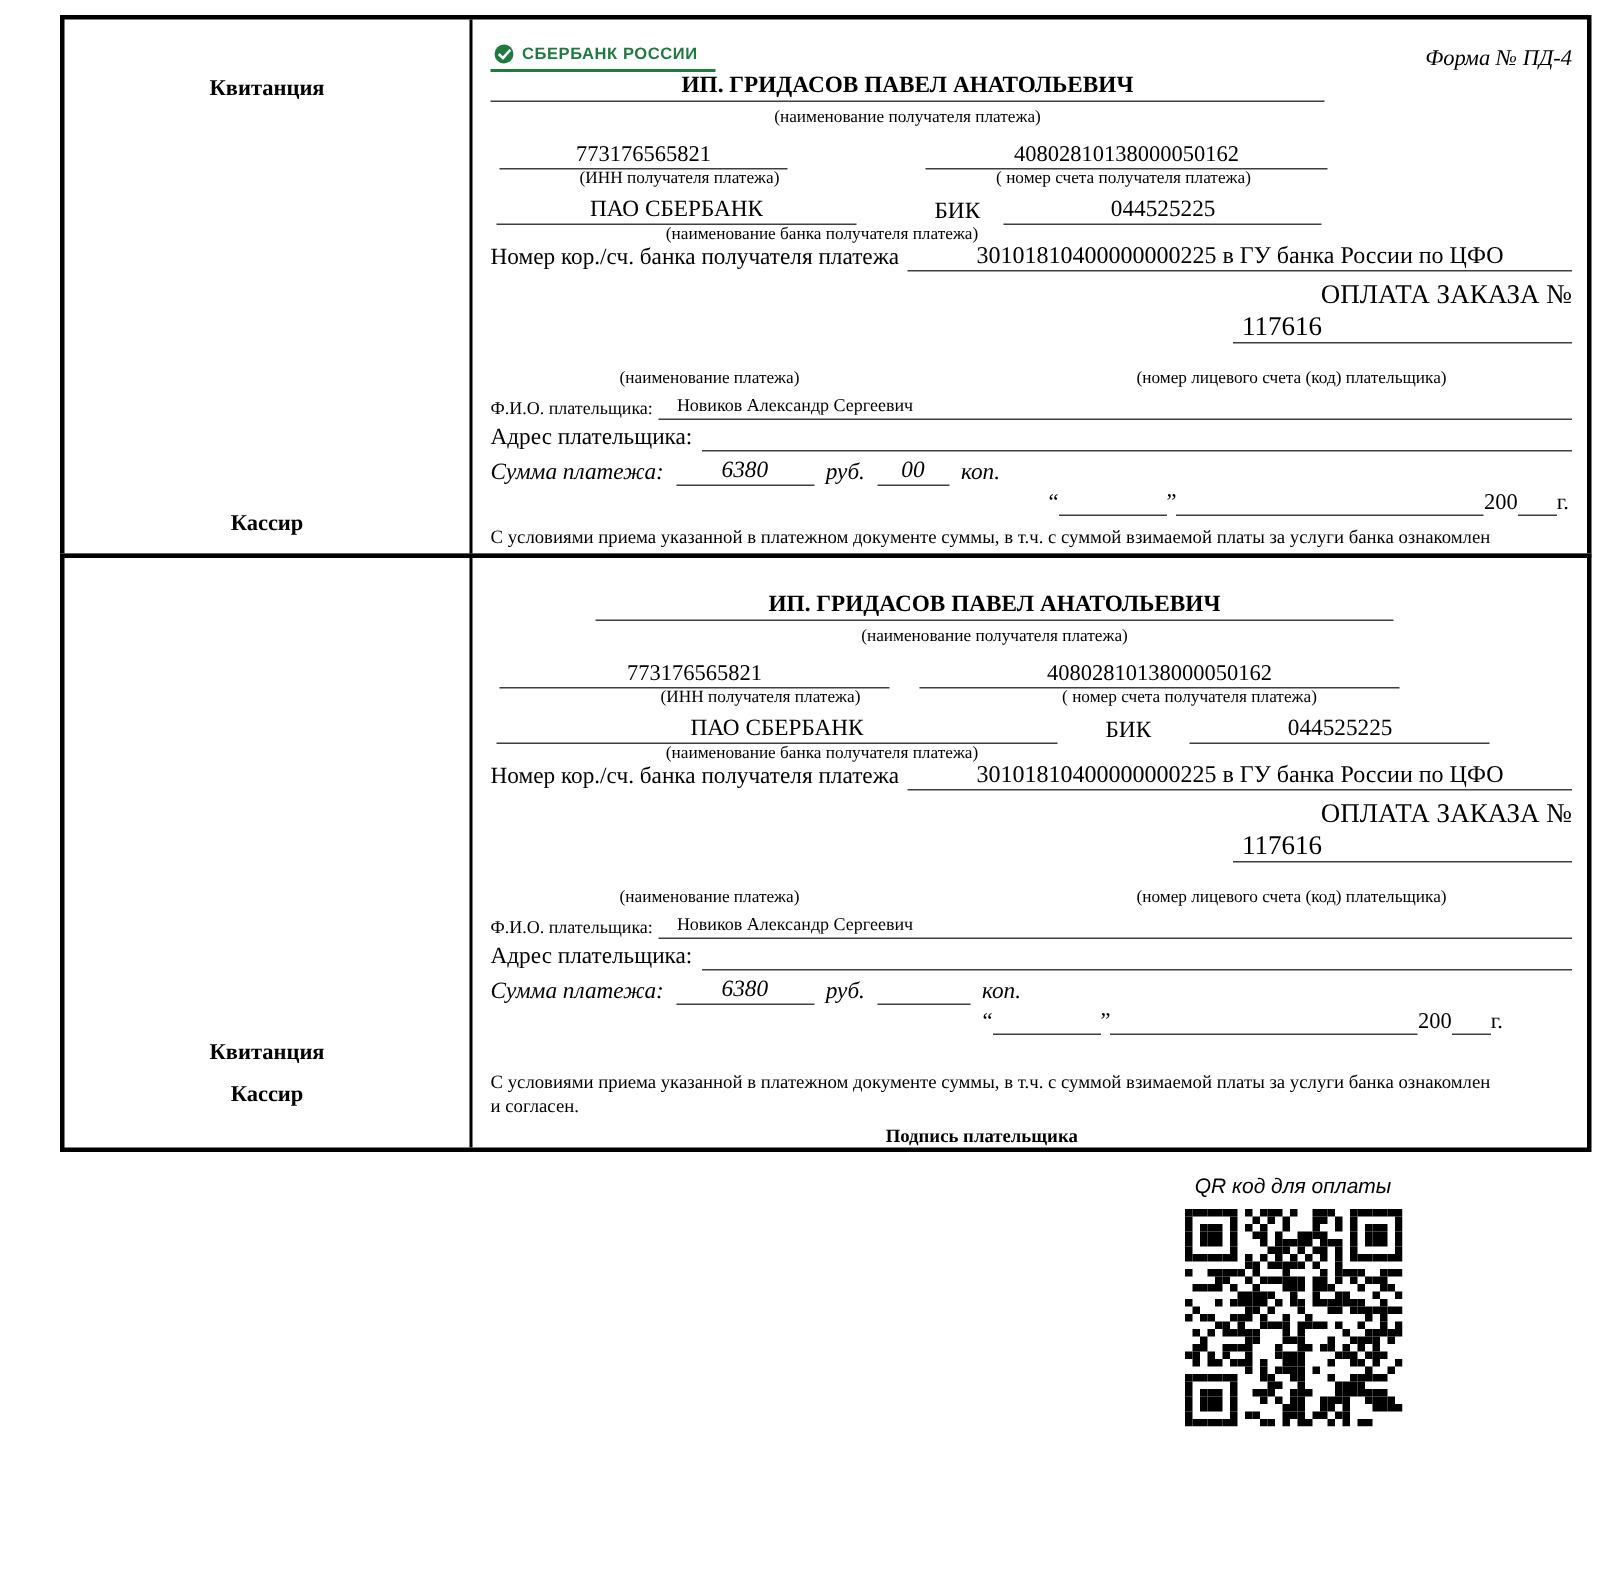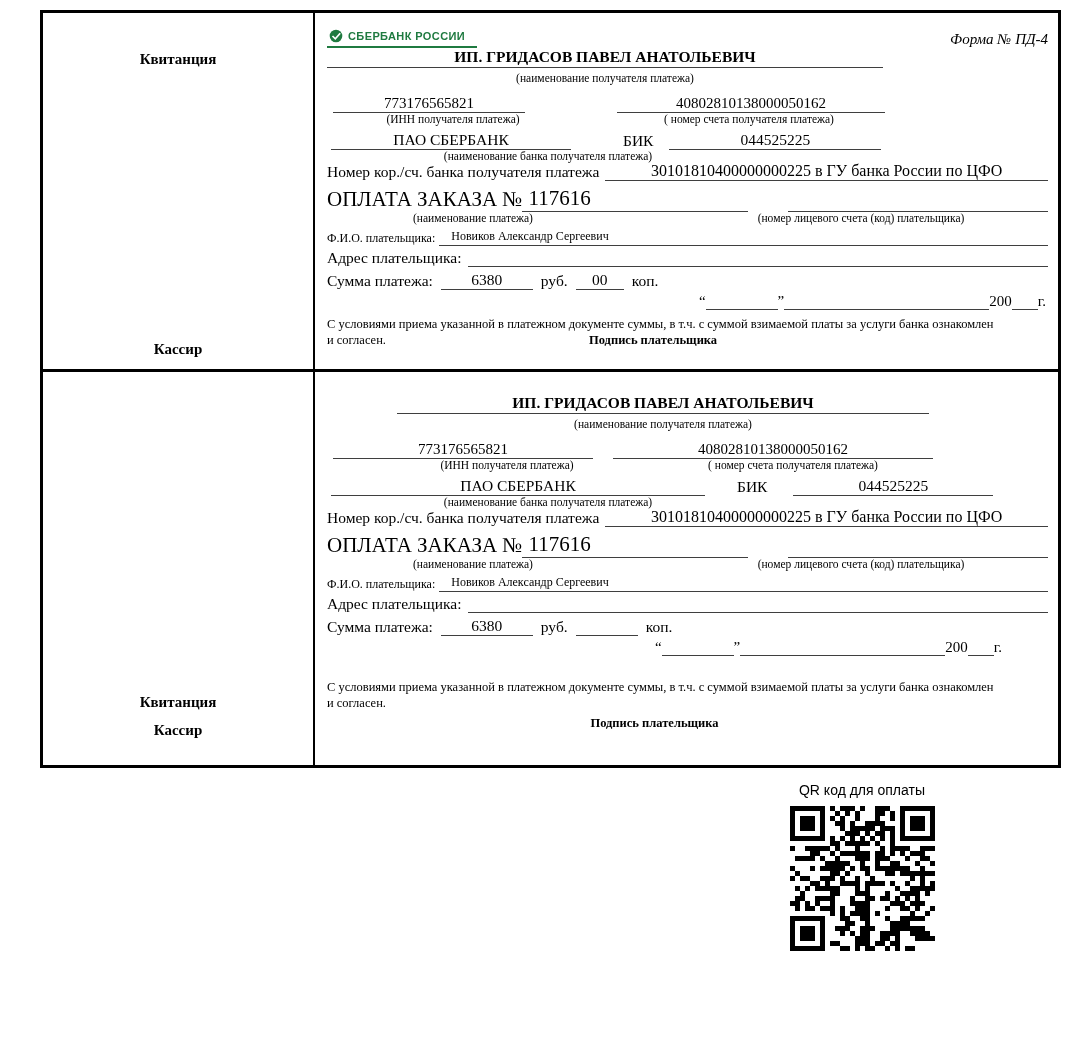--- a/index.html
+++ b/index.html
@@ -40,49 +40,49 @@
   .bank-u{margin-left:4px;width:240px;}
   .bik-lbl{margin-left:52px;}
   .bik-u{margin-left:16px;width:212px;}
   .receipt .bank-u{width:374px;}
   .receipt .bik-lbl{margin-left:32px;}
   .receipt .bik-u{margin-left:26px;width:200px;}
   .bank-cap{margin-left:76px;width:290px;display:block;}
   .corr-row{margin-top:0;font-size:15.5px;}
   .corr-lbl{margin-right:6px;white-space:nowrap;}
   .corr-u{flex:1;font-size:16px;}
-  .purpose-row{margin-top:5px;font-size:21px;}
+  .purpose-row{margin-top:5px;font-size:18px;flex-direction:column;}
   .p-lbl{white-space:nowrap;}
   .p-val{width:226px;text-align:left;padding-left:6px;}
   .p-blank{flex:1;margin-left:40px;}
   .pcaps-row{}
   .purpose-cap{margin-left:26px;width:240px;}
   .personal-cap{margin-left:123px;width:290px;}
   .fio-row{margin-top:5px;font-size:12px;}
   .f-lbl{white-space:nowrap;}
   .f-val{flex:1;text-align:left;padding-left:12px;margin-left:4px;}
   .addr-row{margin-top:3px;font-size:15.5px;}
   .a-blank{flex:1;margin-left:6px;}
-  .sum-row{margin-top:4px;font-size:15.5px;}
+  .sum-row{margin-top:4px;font-size:15.5px;font-style:italic;}
   .sum-rub{width:92px;margin:0 8px;}
   .sum-kop{width:48px;margin:0 8px;}
   .receipt .sum-kop{width:62px;}
   .date-row{margin-top:3px;font-size:15px;justify-content:flex-end;padding-right:2px;}
   .d1{width:72px;}
   .d2{width:205px;}
   .d3{width:26px;}
   .receipt .date-row{padding-right:46px;}
   .terms{margin-top:7px;position:relative;}
   .terms-text{font-size:12.5px;line-height:1.25;width:668px;}
   .sig{font-weight:bold;font-size:12.5px;}
   .notice .sig{position:absolute;left:262px;bottom:0;}
   .receipt .terms{margin-top:24px;}
   .receipt .sig{text-align:center;margin-top:5px;margin-right:66px;}
   .qr-wrap{position:absolute;left:786px;top:782px;width:152px;text-align:center;}
-  .qr-label{font-family:"Liberation Sans",sans-serif;font-size:14px;margin-bottom:8px;}
+  .qr-label{font-family:"Liberation Sans",sans-serif;font-size:14px;margin-bottom:8px;font-style:italic;}
   .qr-svg{display:block;margin:0 auto;}
 </style>
 </head>
 <body>
 
 <div class="doc">
 
   <div class="box notice">
     <div class="side">
       <div class="lbl l-top">Квитанция</div>

